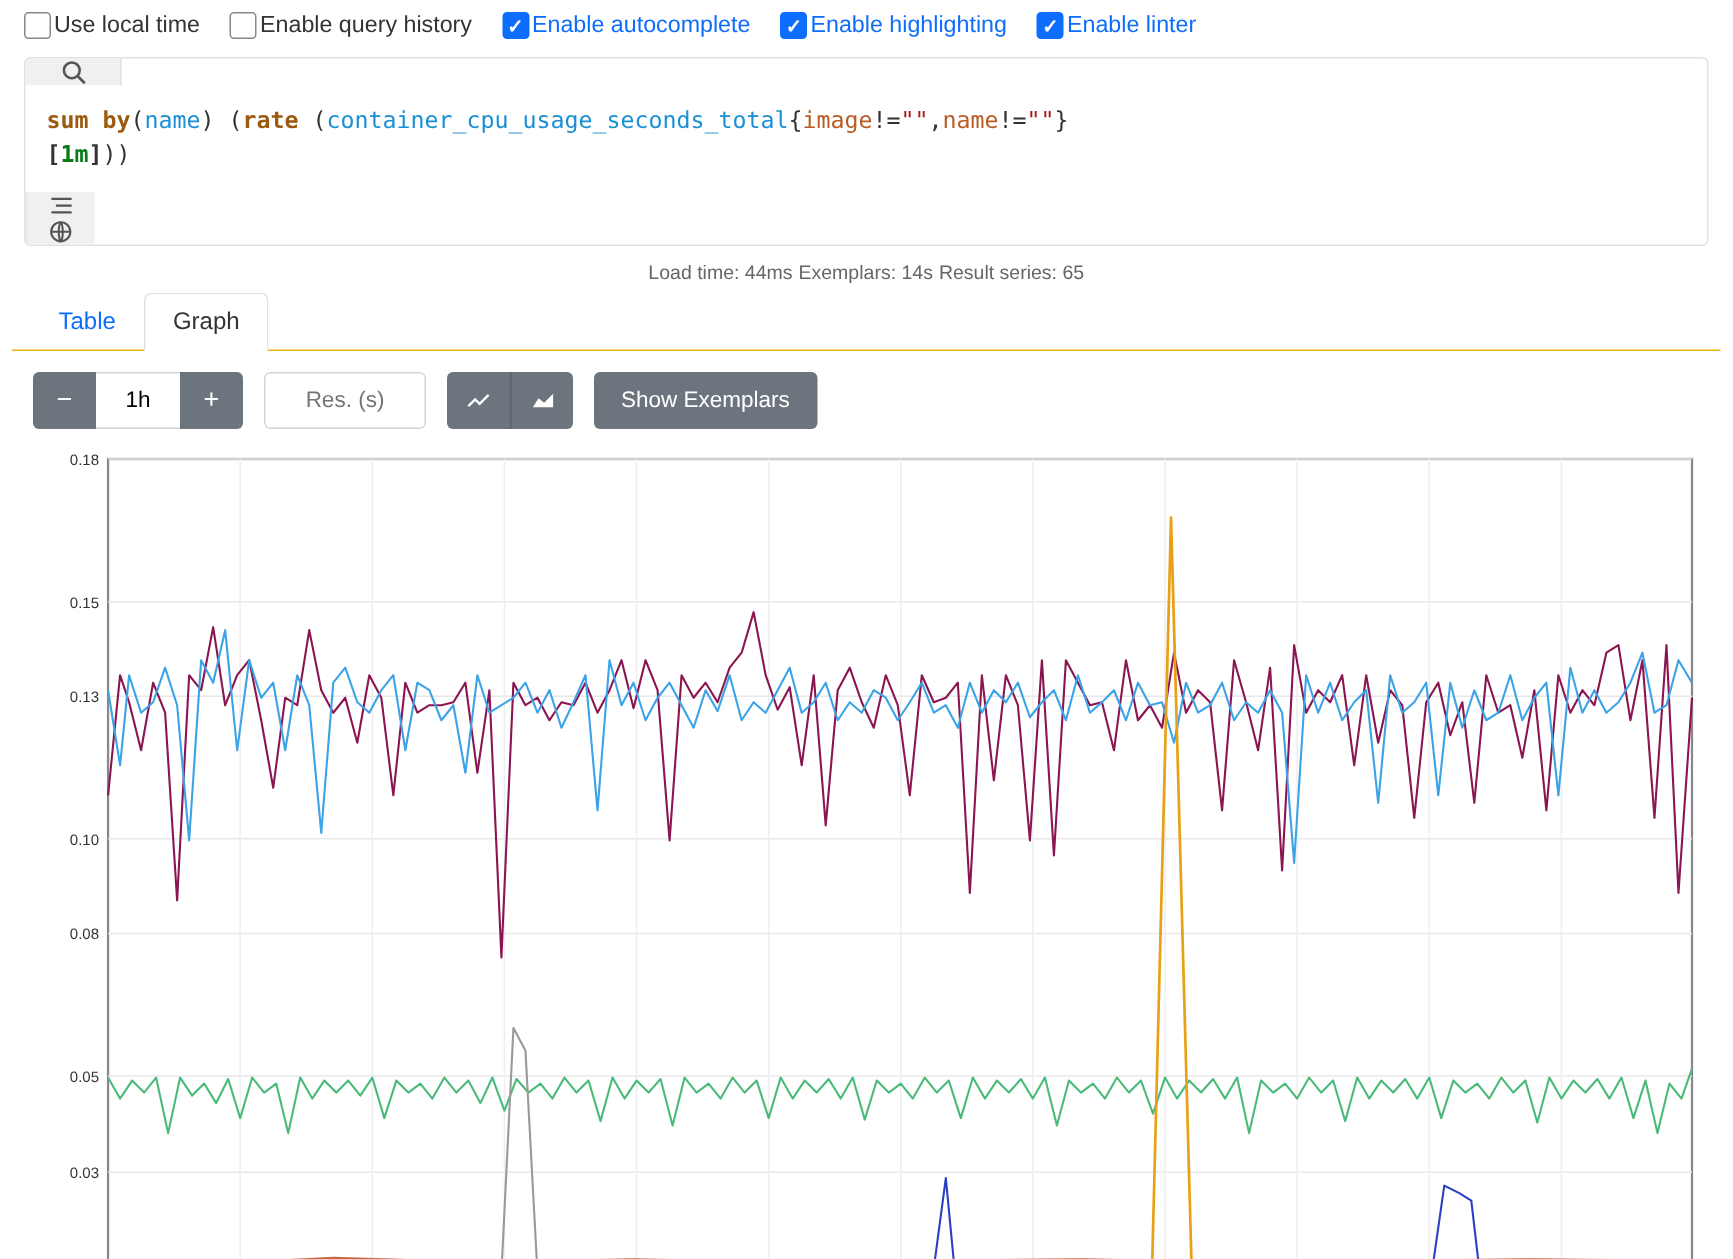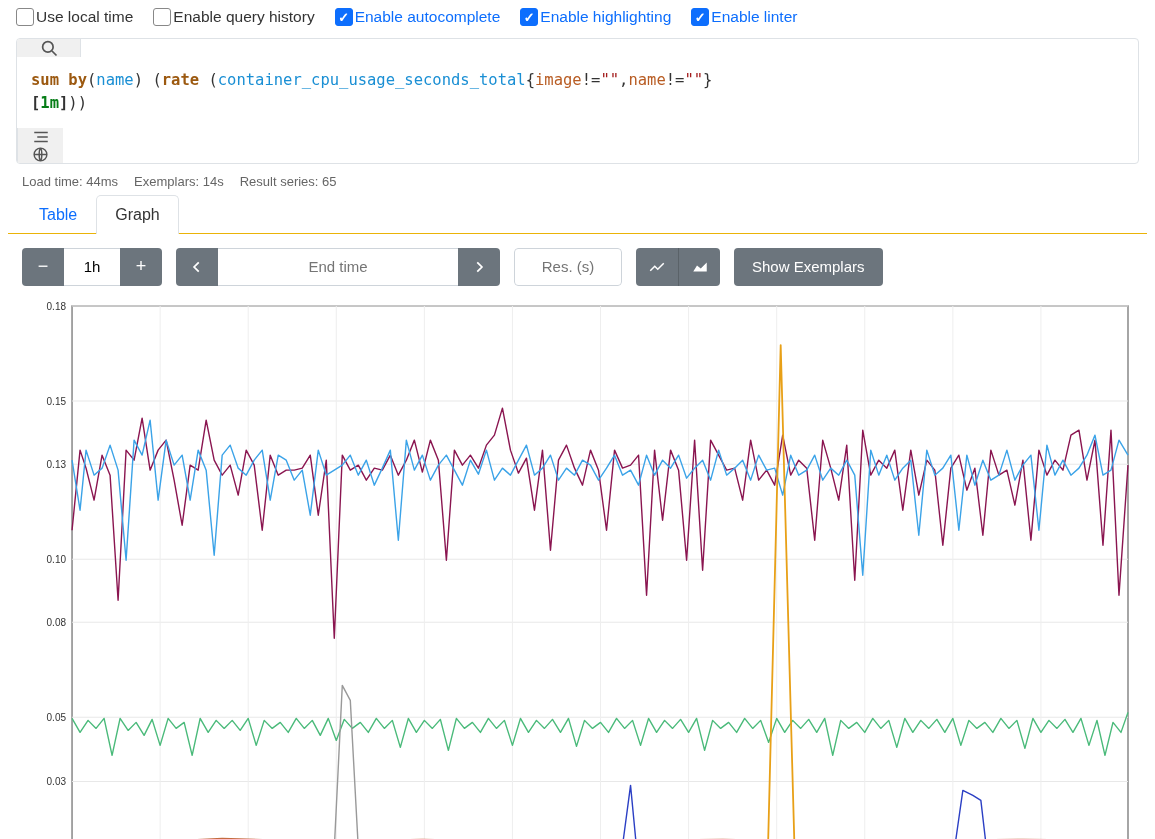--- a/index.html
+++ b/index.html
@@ -16,21 +16,21 @@
 .query-box { flex: 1; padding: 12px 14px; font-family: Consolas, Monaco, monospace; font-size: 15.5px; background: #fff; line-height: 1.5; }
 .kw { color: #9c5910; font-weight: bold; }
 .fn { color: #1a8fd4; }
 .ident { color: #b85c23; }
 .op { color: #333; }
 .str { color: #a31c1c; }
 .num { color: #067d17; font-weight: bold; }
 .br { font-weight: bold; }
 .icon-btn { width: 46px; background: #f0f0f0; border: none; border-left: 1px solid #dee2e6; display: flex; align-items: center; justify-content: center; cursor: pointer; color: #555; }
 .exec-btn { padding: 0 28px; background: #0d6efd; color: #fff; border: none; font-size: 16px; cursor: pointer; }
-.meta-row { display: flex; justify-content: flex-start; gap: 16px; padding: 10px 14px 4px; font-size: 13px; color: #666; }
+.meta-row { display: flex; justify-content: center; gap: 4px; padding: 10px 14px 4px; font-size: 13px; color: #666; }
 .tabs-row { display: flex; align-items: flex-end; border-bottom: 1px solid #eab308; padding: 0 12px; margin-top: 2px; }
 .tab { padding: 10px 18px; cursor: pointer; color: #0d6efd; font-size: 16px; border: 1px solid transparent; border-bottom: none; margin-bottom: -1px; }
 .tab.active { color: #333; border-color: #dee2e6; border-radius: 5px 5px 0 0; background: #fff; }
 .controls-row { display: flex; align-items: center; gap: 14px; padding: 14px 14px 10px; }
 .ctrl-group { display: flex; align-items: stretch; height: 38px; border-radius: 4px; overflow: hidden; }
 .ctrl-btn { width: 42px; background: #6c757d; color: #fff; border: none; display: flex; align-items: center; justify-content: center; cursor: pointer; font-size: 18px; }
 .ctrl-input { width: 56px; border: 1px solid #ced4da; border-left: none; border-right: none; text-align: center; font-size: 15px; }
 .ctrl-input.wide { width: 240px; }
 .ctrl-input.med { width: 108px; border-left: 1px solid #ced4da; border-right: 1px solid #ced4da; border-radius: 4px; }
 .ctrl-btn.dark { background: #6c757d; }
@@ -101,33 +101,20 @@
   <div class="tab active">Graph</div>
 </div>
 
 <div class="controls-row">
   <div class="ctrl-group">
     <button class="ctrl-btn">−</button>
     <input class="ctrl-input" value="1h" style="">
     <button class="ctrl-btn">+</button>
   </div>
   <div class="ctrl-group">
-    <button class="ctrl-btn">
-      <svg width="14" height="14" viewBox="0 0 24 24" fill="none" stroke="#fff" stroke-width="3">
-          <polyline points="15 4 7 12 15 20"></polyline>
-        </svg>
-    </button>
-    <input class="ctrl-input wide" placeholder="End time" style="">
-    <button class="ctrl-btn">
-      <svg width="14" height="14" viewBox="0 0 24 24" fill="none" stroke="#fff" stroke-width="3">
-          <polyline points="9 4 17 12 9 20"></polyline>
-        </svg>
-    </button>
-  </div>
-  <div class="ctrl-group">
     <input class="ctrl-input med" placeholder="Res. (s)" style="">
   </div>
   <div class="ctrl-group">
     <button class="ctrl-btn dark">
       <svg width="18" height="18" viewBox="0 0 24 24" fill="none" stroke="#fff" stroke-width="2">
           <polyline points="3 17 9 11 13 15 21 7"></polyline>
         </svg>
     </button>
     <button class="ctrl-btn dark" style="border-left:1px solid #5a6268;">
       <svg width="18" height="18" viewBox="0 0 24 24" fill="#fff">

